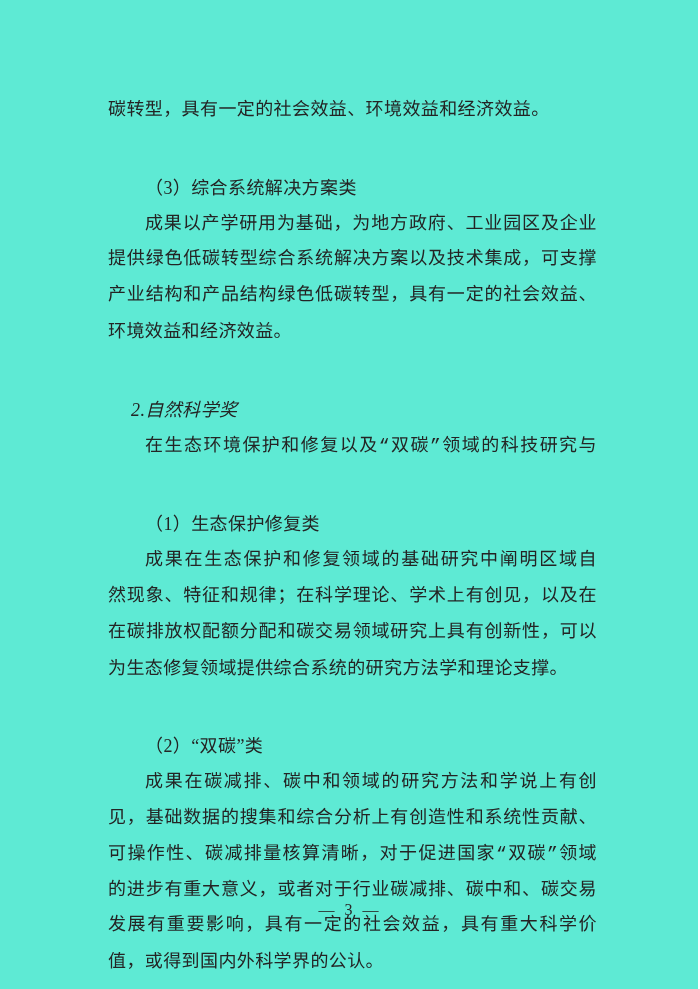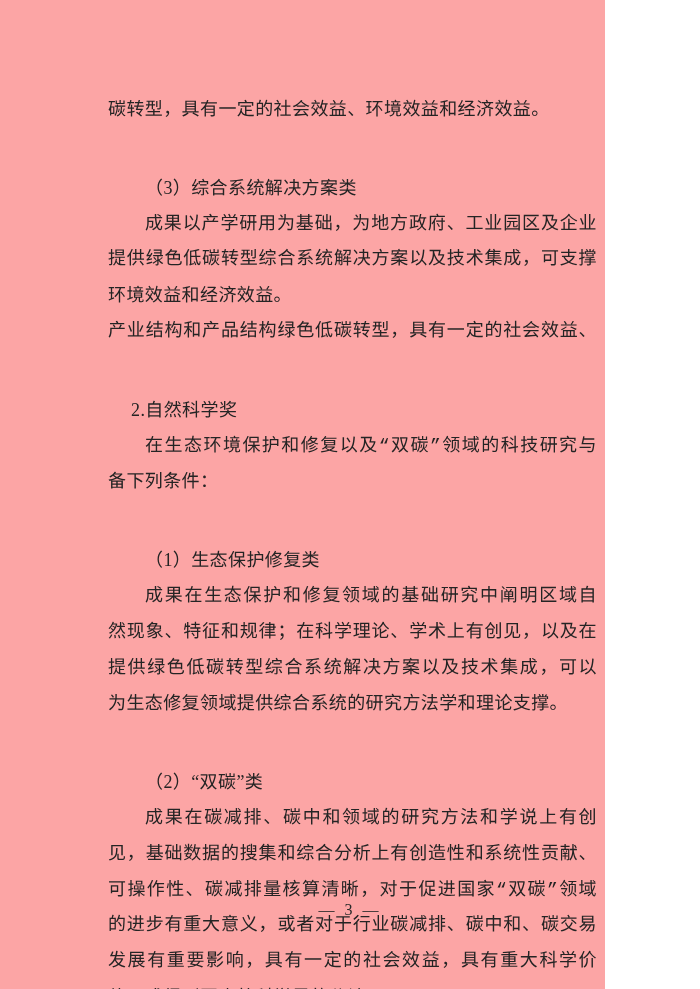--- a/index.html
+++ b/index.html
@@ -3,23 +3,23 @@
 <meta charset="utf-8">
 <style>
   html, body {
     margin: 0;
     padding: 0;
     background: #ffffff;
     font-family: "Liberation Serif", serif;
   }
   .page {
     position: relative;
-    width: 605px;
+    width: 698px;
     height: 989px;
-    background: #fca5a5;
+    background: #5eead4;
     overflow: hidden;
     color: #242424;
   }
   .doc-body {
     position: absolute;
     left: 108px;
     top: 92px;
     width: 489px;
     font-size: 18px;
     line-height: 35.8px;
@@ -30,21 +30,21 @@
     overflow: hidden;
     white-space: nowrap;
   }
   .line.justify {
     white-space: normal;
     text-align: justify;
     text-align-last: justify;
     font-family: Liberation Mono, monospace;
   }
   .line.indent-para { padding-left: 37px; }
-  .line.indent-num  { padding-left: 23px; }
+  .line.indent-num  { padding-left: 23px; font-style: italic; }
   .line.heading { font-weight: normal; margin-top: 43px; }
   .page-number {
     position: absolute;
     top: 901px;
     left: 0;
     width: 700px;
     text-align: center;
     font-size: 16px;
     letter-spacing: 3px;
     color: #2a2a2a;
@@ -52,29 +52,28 @@
 </style>
 </head>
 <body>
 
 <div class="page">
   <div class="doc-body">
       <div class="line">碳转型，具有一定的社会效益、环境效益和经济效益。</div>
       <div class="line indent-para heading">（3）综合系统解决方案类</div>
       <div class="line indent-para justify">成果以产学研用为基础，为地方政府、工业园区及企业</div>
       <div class="line justify">提供绿色低碳转型综合系统解决方案以及技术集成，可支撑</div>
+      <div class="line justify">产业结构和产品结构绿色低碳转型，具有一定的社会效益、</div>
       <div class="line">环境效益和经济效益。</div>
-      <div class="line justify">产业结构和产品结构绿色低碳转型，具有一定的社会效益、</div>
       <div class="line indent-num heading">2.自然科学奖</div>
       <div class="line indent-para justify">在生态环境保护和修复以及“双碳”领域的科技研究与</div>
-      <div class="line">备下列条件：</div>
       <div class="line indent-para heading">（1）生态保护修复类</div>
       <div class="line indent-para justify">成果在生态保护和修复领域的基础研究中阐明区域自</div>
       <div class="line justify">然现象、特征和规律；在科学理论、学术上有创见，以及在</div>
-      <div class="line justify">提供绿色低碳转型综合系统解决方案以及技术集成，可以</div>
+      <div class="line justify">在碳排放权配额分配和碳交易领域研究上具有创新性，可以</div>
       <div class="line">为生态修复领域提供综合系统的研究方法学和理论支撑。</div>
       <div class="line indent-para heading">（2）“双碳”类</div>
       <div class="line indent-para justify">成果在碳减排、碳中和领域的研究方法和学说上有创</div>
       <div class="line justify">见，基础数据的搜集和综合分析上有创造性和系统性贡献、</div>
       <div class="line justify">可操作性、碳减排量核算清晰，对于促进国家“双碳”领域</div>
       <div class="line justify">的进步有重大意义，或者对于行业碳减排、碳中和、碳交易</div>
       <div class="line justify">发展有重要影响，具有一定的社会效益，具有重大科学价</div>
       <div class="line">值，或得到国内外科学界的公认。</div>
     </div>
   <div class="page-number">— 3 —</div>

